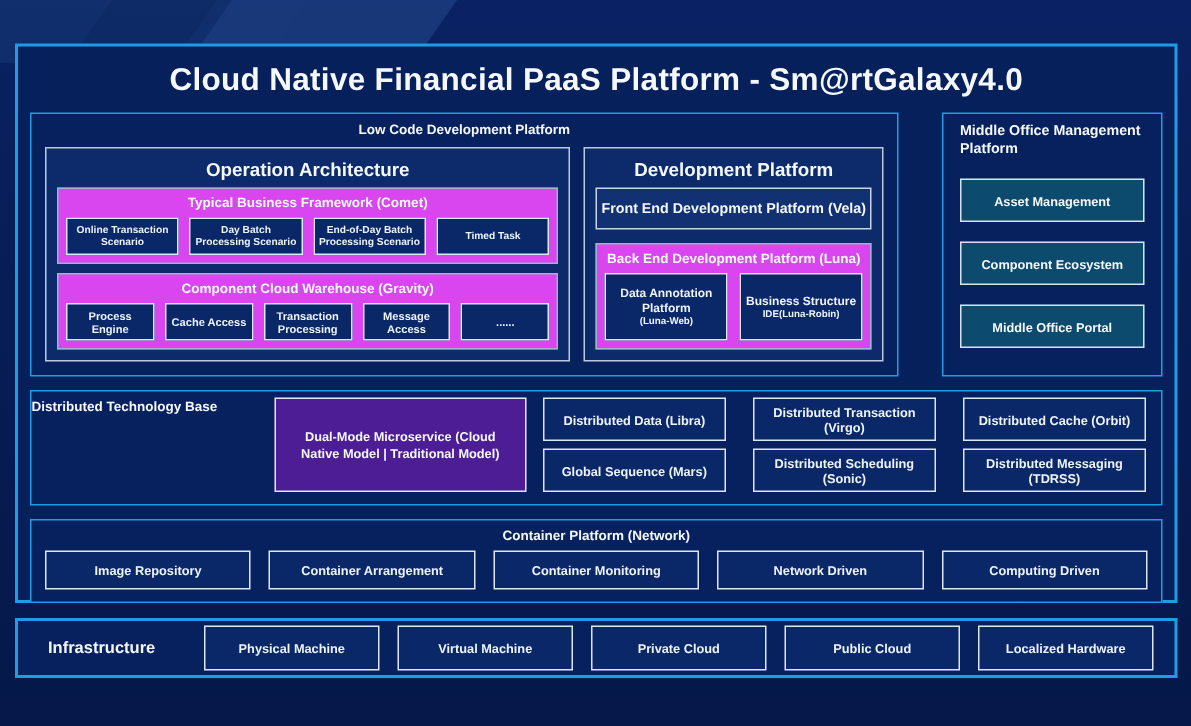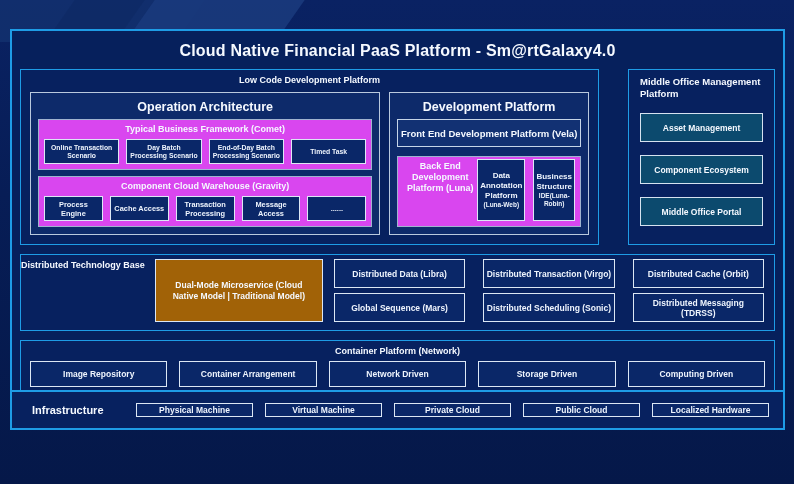--- a/index.html
+++ b/index.html
@@ -14,21 +14,21 @@
   .streak.s1{left:-60px;width:250px;height:42px;background:#12306e;}
   .streak.s2{left:140px;width:150px;height:42px;background:#1a3a7c;}
   .streak.s3{left:60px;width:70px;height:42px;background:#0e2a66;}
 
   .outer{
     position:absolute;left:10px;top:29px;width:775px;height:373px;
     border:2px solid #1e9ce6;background:#06205c;
     display:flex;flex-direction:column;box-sizing:border-box;
   }
   .main-title{
-    text-align:center;font-size:16px;font-weight:bold;letter-spacing:.2px;
+    text-align:center;font-size:21px;font-weight:bold;letter-spacing:.2px;
     padding:11px 0 9px 0;flex:0 0 auto;
   }
   .rows{flex:1;display:flex;flex-direction:column;gap:9px;padding:0 8px 9px 8px;box-sizing:border-box;}
   .section{
     border:1.5px solid #1e9ce6;background:#07215f;box-sizing:border-box;position:relative;
   }
   .section-label{
     text-align:center;font-size:9px;font-weight:bold;padding-top:5px;line-height:11px;
   }
   .row1{display:flex;gap:9px;flex:0 0 172px;}
@@ -51,48 +51,48 @@
     border:1px solid #dce7f4;background:#0a2768;box-sizing:border-box;
     display:flex;flex-direction:column;align-items:center;justify-content:center;
     text-align:center;font-weight:bold;color:#eef4fd;
   }
   .leaf-row .leaf{flex:1;height:25px;font-size:6.8px;line-height:8px;padding:1px 2px;}
   .gravity .leaf{font-size:7.4px;line-height:9px;}
   .vela-box{
     border:1px solid #c6d5e8;background:#123173;height:28px;display:flex;align-items:center;justify-content:center;
     font-size:9.5px;font-weight:bold;box-sizing:border-box;
   }
-  .luna{margin-top:9px;flex:1;display:flex;flex-direction:row;}
+  .luna{margin-top:9px;flex:1;display:flex;flex-direction:column;}
   .luna .leaf-row{flex:1;gap:8px;}
   .luna .leaf{height:auto;font-size:8px;line-height:10px;}
   .luna .leaf .sub{font-size:6.5px;line-height:8px;font-weight:bold;}
   .midoffice{flex:0 0 147px;padding:6px 11px 10px 11px;box-sizing:border-box;display:flex;flex-direction:column;margin-left:20px;}
   .midoffice-label{font-size:9.5px;font-weight:bold;line-height:12px;text-align:left;}
   .mid-box{
     border:1px solid #d6e2f0;background:#0c4a6e;height:29px;margin-top:13px;
     display:flex;align-items:center;justify-content:center;font-size:8.5px;font-weight:bold;box-sizing:border-box;
   }
   .distributed{flex:0 0 77px;display:flex;flex-direction:row;}
   .dist-content{flex:1;display:flex;gap:11px;padding:4px 10px 8px 10px;}
   .dual-mode{
-    flex:0 0 168px;border:1px solid #dce7f4;background:#a16207;display:flex;align-items:center;justify-content:center;
-    text-align:center;font-size:8.5px;line-height:11px;font-weight:bold;padding:2px 14px;box-sizing:border-box;
+    flex:0 0 168px;border:1px solid #dce7f4;background:#4c1d95;display:flex;align-items:center;justify-content:center;
+    text-align:center;font-size:8.5px;line-height:11px;font-weight:bold;padding:2px 14px;box-sizing:border-box;margin-left:28px;
   }
   .dist-grid{flex:1;display:grid;grid-template-columns:repeat(3,1fr);grid-template-rows:1fr 1fr;column-gap:18px;row-gap:5px;}
   .dist-grid .leaf{font-size:8.5px;padding:0 2px;}
   .containerplat{flex:0 0 56px;display:flex;flex-direction:column;}
   .cp-row{flex:1;display:flex;gap:12px;padding:4px 9px 8px 9px;}
   .cp-row .leaf{flex:1;font-size:8.5px;height:auto;}
   .infra{
-    position:absolute;left:10px;top:390px;width:775px;height:40px;
+    position:absolute;left:10px;top:412px;width:775px;height:40px;
     border:2px solid #1e9ce6;background:#07215f;box-sizing:border-box;
     display:flex;align-items:center;padding:0 14px 0 20px;gap:12px;
   }
   .infra-label{font-size:11px;font-weight:bold;flex:0 0 92px;}
-  .infra .leaf{flex:1;height:14px;font-size:8.5px;}
+  .infra .leaf{flex:1;height:30px;font-size:8.5px;}
 </style>
 </head>
 <body>
 
 <div class="streak s1"></div>
 <div class="streak s3"></div>
 <div class="streak s2"></div>
 
 <div class="outer">
   <div class="main-title">Cloud Native Financial PaaS Platform - Sm@rtGalaxy4.0</div>
@@ -168,22 +168,22 @@
           <div class="leaf">Distributed Messaging (TDRSS)</div>
         </div>
       </div>
     </div>
 
     <div class="section containerplat">
       <div class="section-label">Container Platform (Network)</div>
       <div class="cp-row">
         <div class="leaf">Image Repository</div>
         <div class="leaf">Container Arrangement</div>
+        <div class="leaf">Container Monitoring</div>
         <div class="leaf">Network Driven</div>
-        <div class="leaf">Storage Driven</div>
         <div class="leaf">Computing Driven</div>
       </div>
     </div>
 
   </div>
 </div>
 
 <div class="infra">
   <div class="infra-label">Infrastructure</div>
   <div class="leaf">Physical Machine</div>

